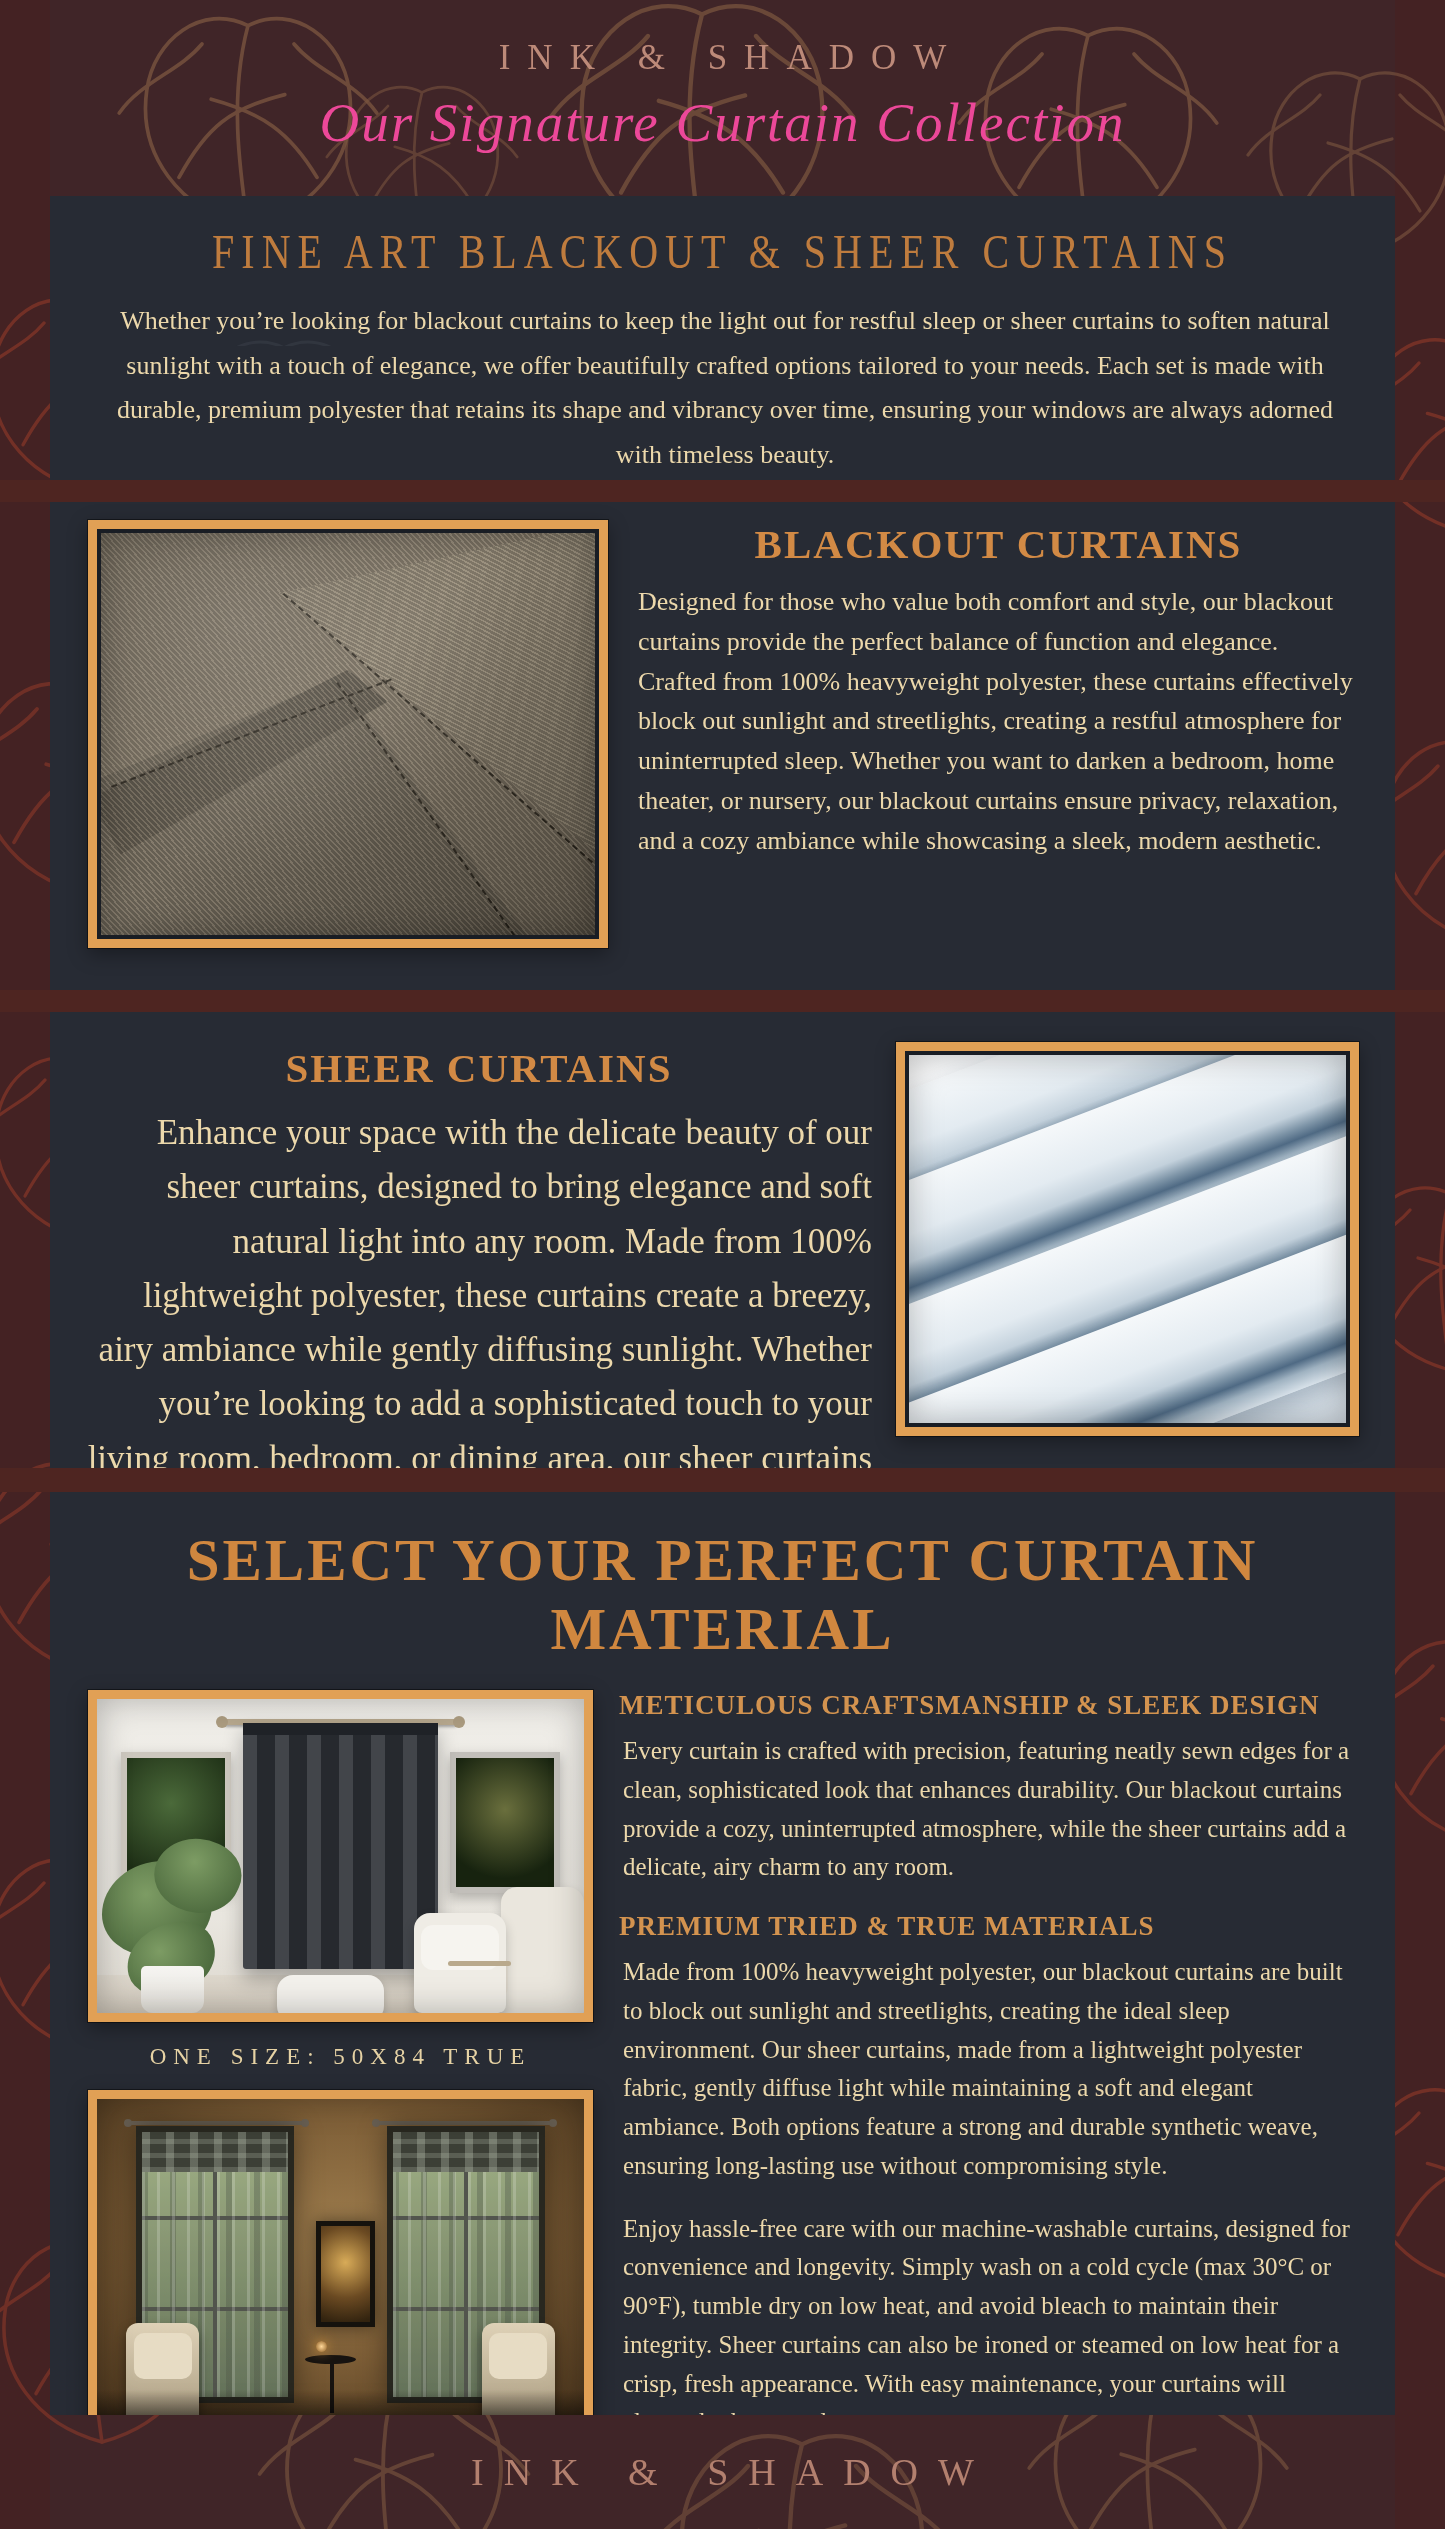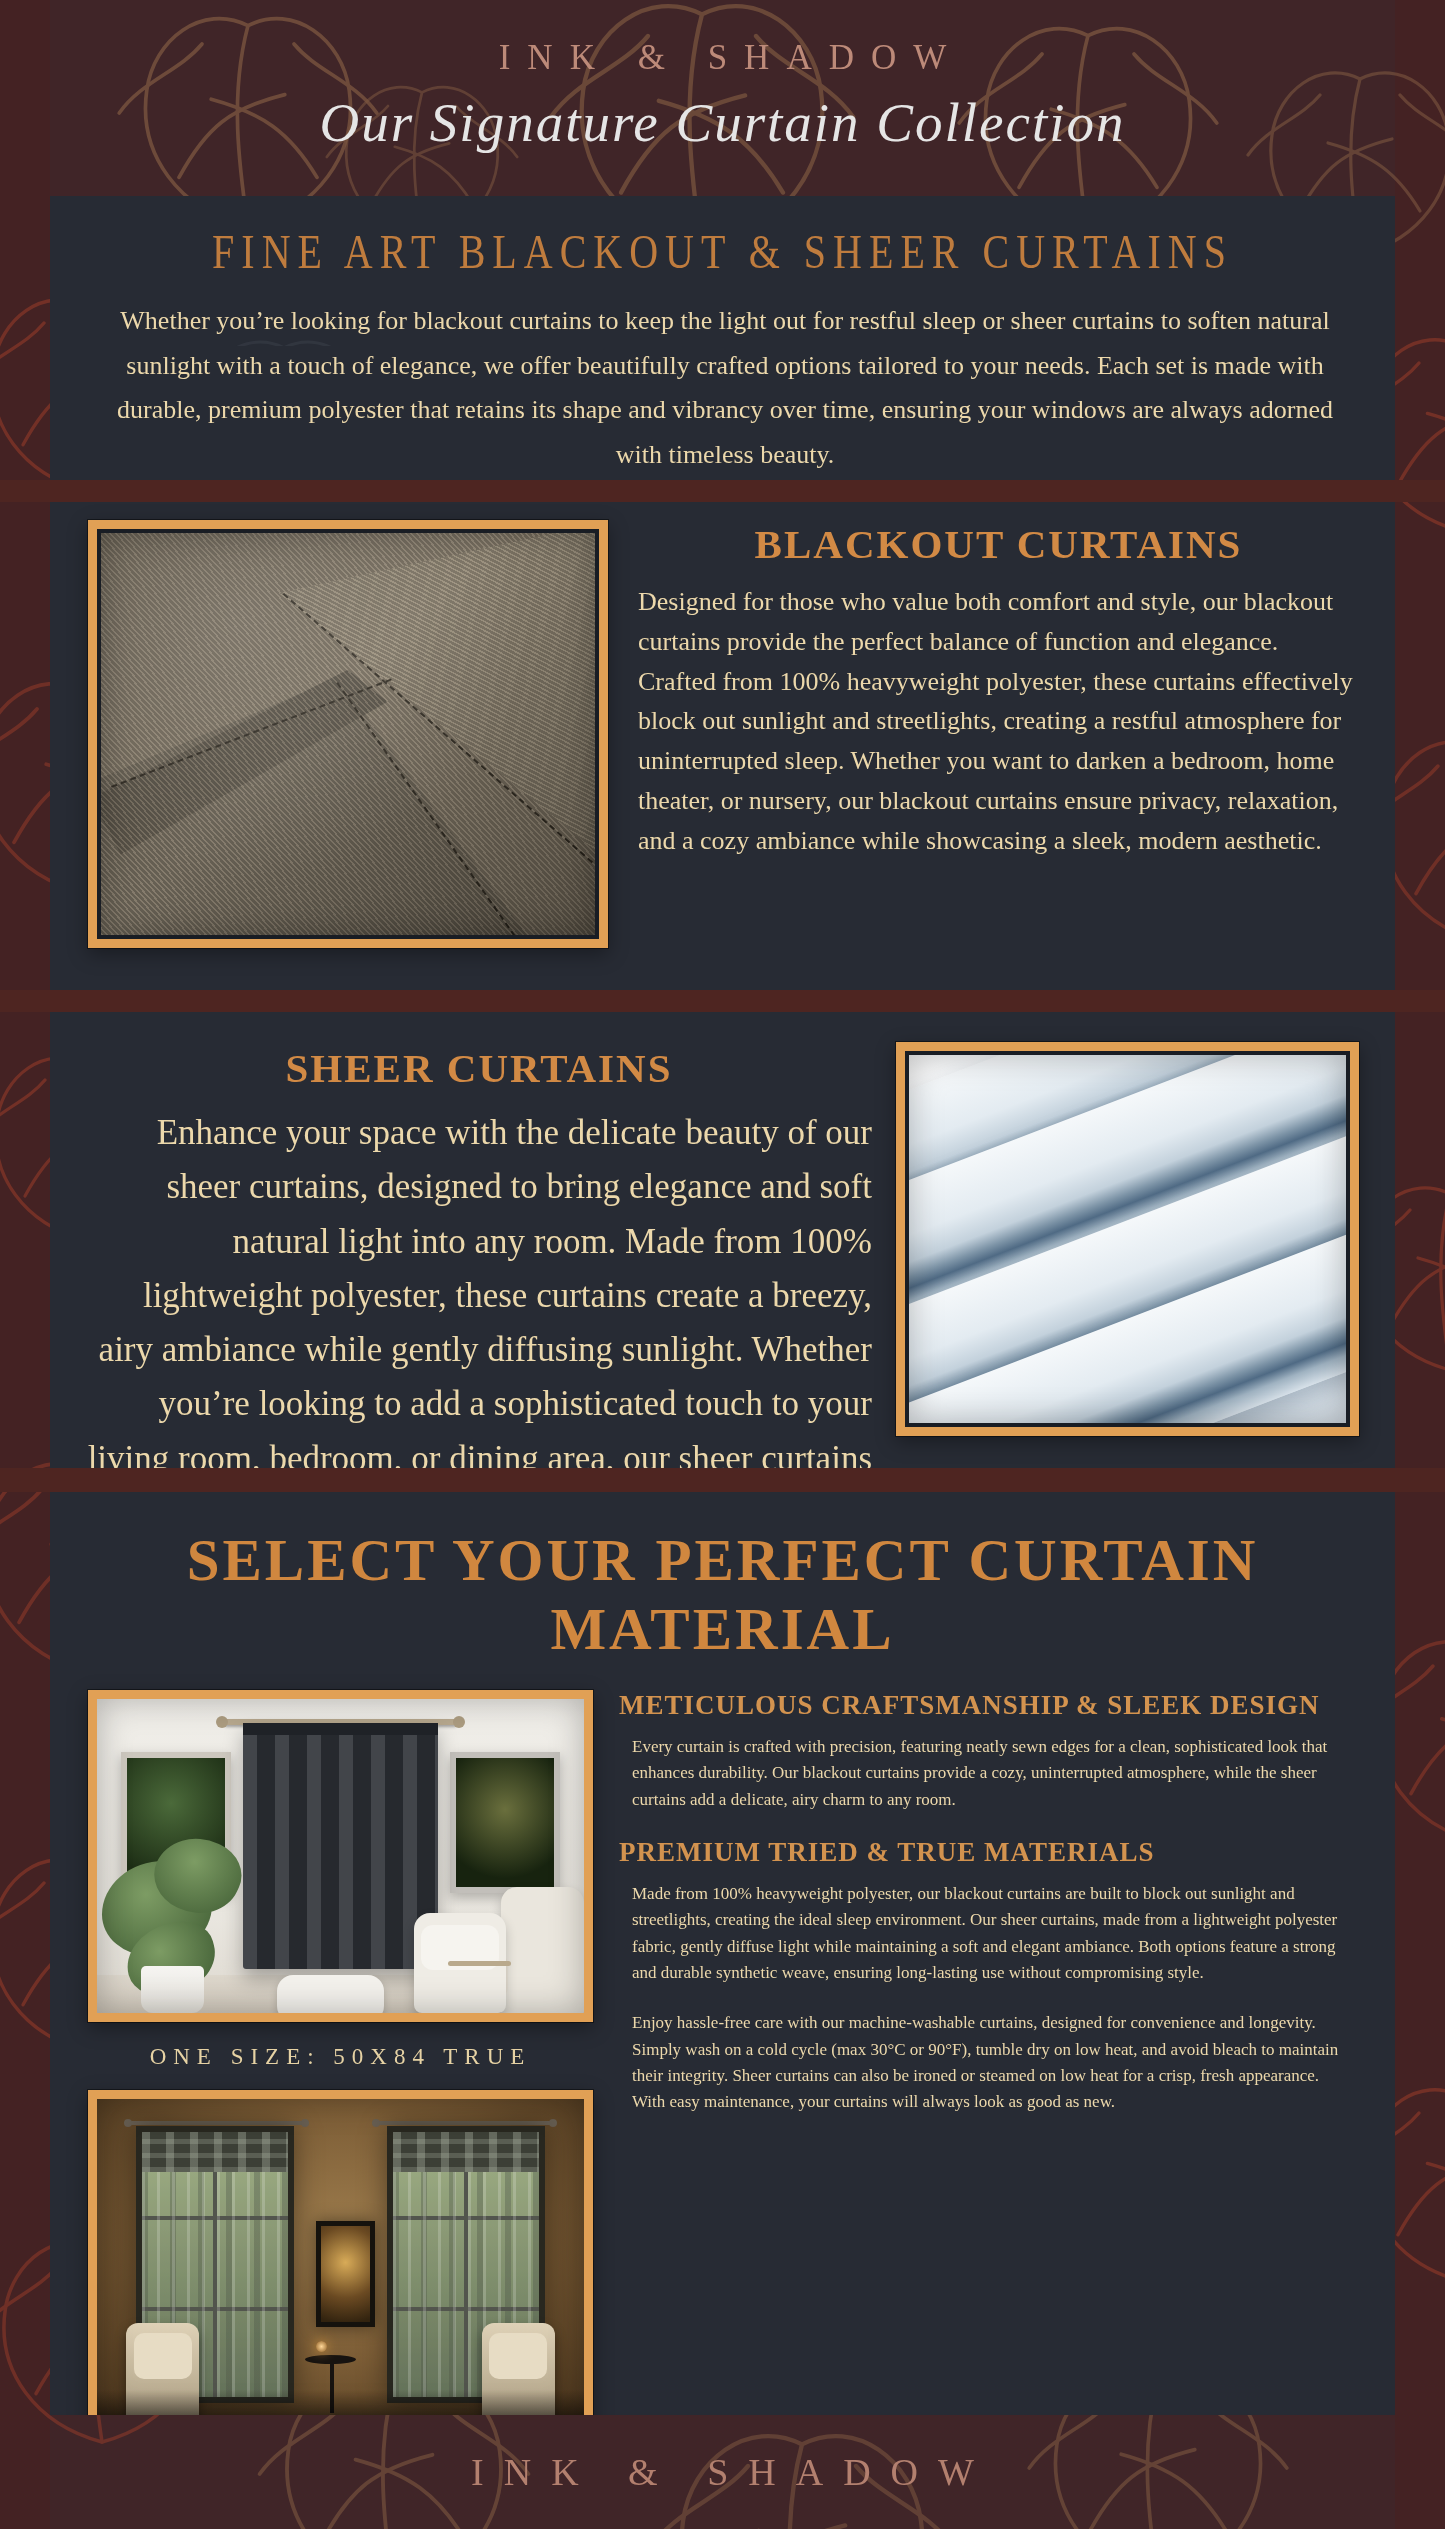--- a/index.html
+++ b/index.html
@@ -7,21 +7,21 @@
   .page{position:relative;width:1445px;height:2529px;overflow:hidden;background:#402528;
         font-family:"Liberation Serif","DejaVu Serif",serif;color:#ecd8ab;}
   .bg-decor{position:absolute;inset:0;z-index:0;pointer-events:none;}
   .edge-shade{position:absolute;top:0;bottom:0;width:50px;background:rgba(80,28,20,.22);z-index:0;}
   .edge-shade.r{right:0;} .edge-shade.l{left:0;}
 
   
   .masthead{position:relative;z-index:1;height:196px;display:flex;flex-direction:column;
             align-items:center;justify-content:flex-start;padding-top:40px;box-sizing:border-box;}
   .brand{font-size:35px;line-height:1;letter-spacing:17px;color:#bd8a79;font-weight:400;text-indent:17px;}
-  .tagline{margin-top:20px;font-style:italic;font-size:55px;line-height:1;color:#e5e5e5;letter-spacing:2px;}
+  .tagline{margin-top:20px;font-style:italic;font-size:55px;line-height:1;color:#ec4899;letter-spacing:2px;}
 
   
   .panel{position:relative;z-index:1;margin:0 50px;background:#272b34;box-sizing:border-box;overflow:hidden;}
   .panel > :not(.panel-decor){position:relative;z-index:1;}
   .panel-decor{position:absolute;inset:0;z-index:0;pointer-events:none;}
   .divider{position:relative;z-index:1;height:22px;background:#4e2521;}
   .divider.big{height:24px;}
 
   
   .intro{height:284px;padding:24px 60px 0;text-align:center;}
@@ -68,21 +68,21 @@
 
   
   .selectSec{height:923px;padding:34px 38px 0;}
   .select-heading{margin:0 0 26px;text-align:center;font-size:59px;font-weight:700;color:#d0873f;letter-spacing:3px;}
   .select-grid{display:flex;gap:26px;}
   .sel-left{flex:none;width:505px;display:flex;flex-direction:column;align-items:center;}
   .size-label{margin:22px 0 20px;font-size:23px;letter-spacing:7px;color:#e6d2a4;white-space:nowrap;}
   .sel-right{flex:1;}
   .feature{margin-bottom:24px;}
   .feature h3{margin:0 0 11px;font-size:27px;color:#d3934f;letter-spacing:1px;font-weight:700;}
-  .feature p{margin:13px;font-size:17px;line-height:1.55;}
+  .feature p{margin:4px;font-size:25px;line-height:1.55;}
 
   
   .scene.r1{width:487px;height:314px;background:linear-gradient(180deg,#f0eee9 0%,#e9e6df 70%,#ddd8cf 100%);}
   .r1-floor{left:0;right:0;bottom:0;height:12%;background:linear-gradient(180deg,#ddd7cc,#d2cabd);}
   .r1-rod{left:26%;right:26%;top:6.5%;height:6px;background:#b8a98f;border-radius:3px;box-shadow:0 2px 3px rgba(0,0,0,.3);}
   .r1-rod::before,.r1-rod::after{content:'';position:absolute;top:-3px;width:12px;height:12px;border-radius:50%;background:#ac9c80;}
   .r1-rod::before{left:-8px;} .r1-rod::after{right:-8px;}
   .r1-curtain{left:30%;right:30%;top:7.5%;bottom:14%;border-radius:0 0 3px 3px;
       background:repeating-linear-gradient(90deg,#42454a 0 14px,#26292e 14px 32px);
       box-shadow:0 10px 20px rgba(0,0,0,.28);}

